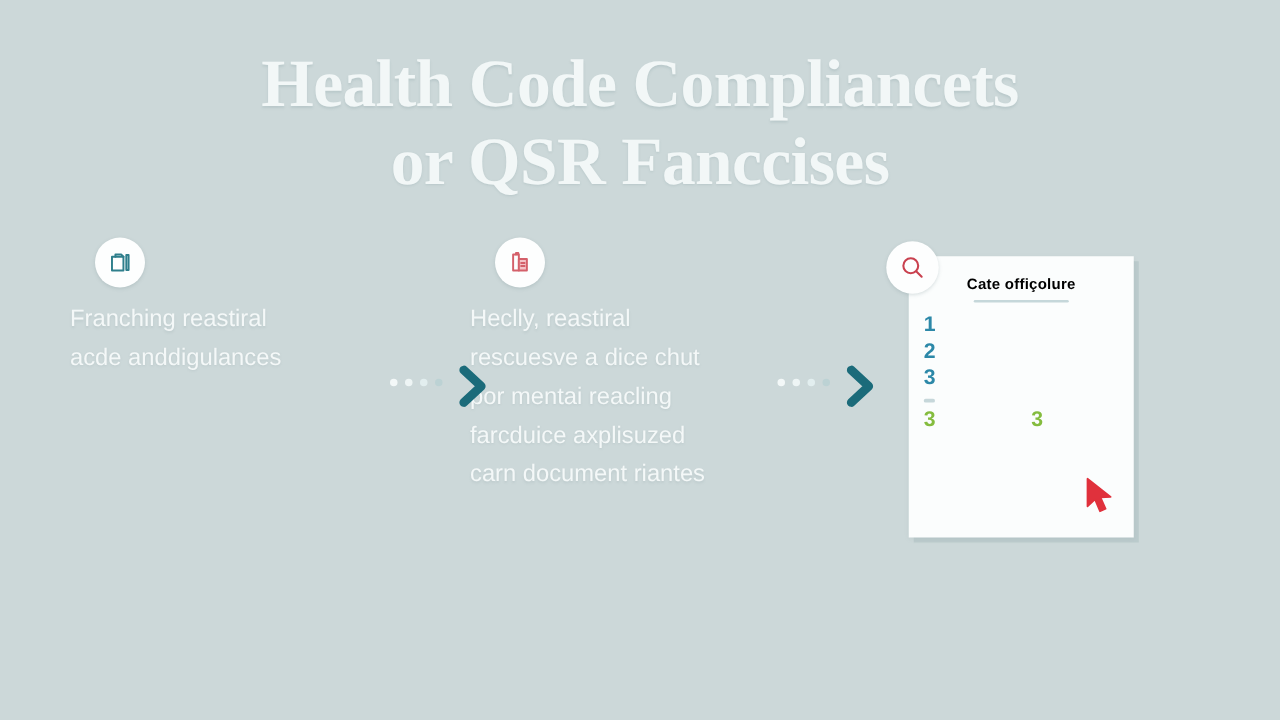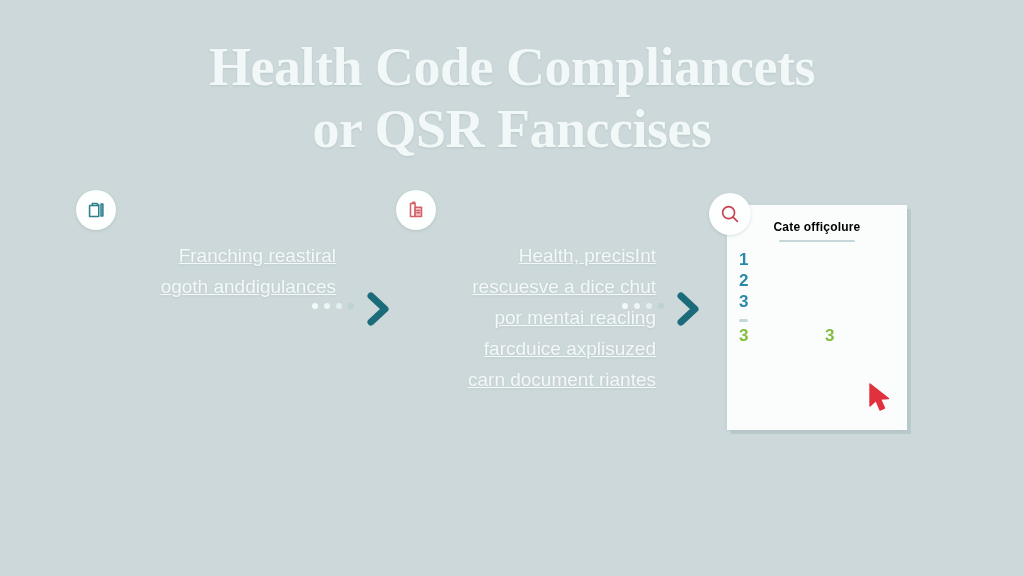--- a/index.html
+++ b/index.html
@@ -73,28 +73,27 @@
     align-items: center;
     justify-content: center;
   }
   .badge svg { display: block; }
 
   .step-text {
     position: absolute;
     top: 50px;
     left: 0;
     width: 280px;
-    text-align: right;
+    text-align: left;
     color: #f4f8f8;
     font-family: "Liberation Sans", sans-serif;
     font-size: 19px;
     line-height: 31px;
     font-weight: normal;
     text-shadow: 0 1px 2px rgba(120,145,150,0.18);
-    text-decoration: underline;
   }
 
   
   .connector {
     position: absolute;
     top: 288px;
     width: 84px;
     height: 42px;
   }
   .connector-1 { left: 312px; }
@@ -246,37 +245,37 @@
         <span>
           <svg width="22" height="22" viewBox="0 0 24 24" fill="none" stroke="#2f7f8c" stroke-width="1.7" stroke-linecap="round" stroke-linejoin="round">
             <path d="M5 7h10v12H5z"></path>
             <path d="M8 7V5h5l2 2"></path>
             <path d="M17.5 5.5h2v13h-2z"></path>
           </svg>
         </span>
       </div>
       <div class="step-text">
         <div>Franching reastiral</div>
-        <div>ogoth anddigulances</div>
+        <div>acde anddigulances</div>
       </div>
     </div>
 
     <div class="step step-2">
       <div class="badge">
         <span>
           <svg width="22" height="22" viewBox="0 0 24 24" fill="none" stroke="#d4606a" stroke-width="1.7" stroke-linecap="round" stroke-linejoin="round">
             <path d="M6 5h5v14H6z"></path>
             <path d="M8.5 5V3.6h2V5"></path>
             <path d="M11 9h7v10h-7z" fill="#f3c3c7" stroke="#d4606a"></path>
             <path d="M13 12.5h3M13 15h3"></path>
           </svg>
         </span>
       </div>
       <div class="step-text">
-        <div>Health, precisInt</div>
+        <div>Heclly, reastiral</div>
         <div>rescuesve a dice chut</div>
         <div>por mentai reacling</div>
         <div>farcduice axplisuzed</div>
         <div>carn document riantes</div>
       </div>
     </div>
   </div>
 
   <div class="connector connector-1">
     <div class="dots">

